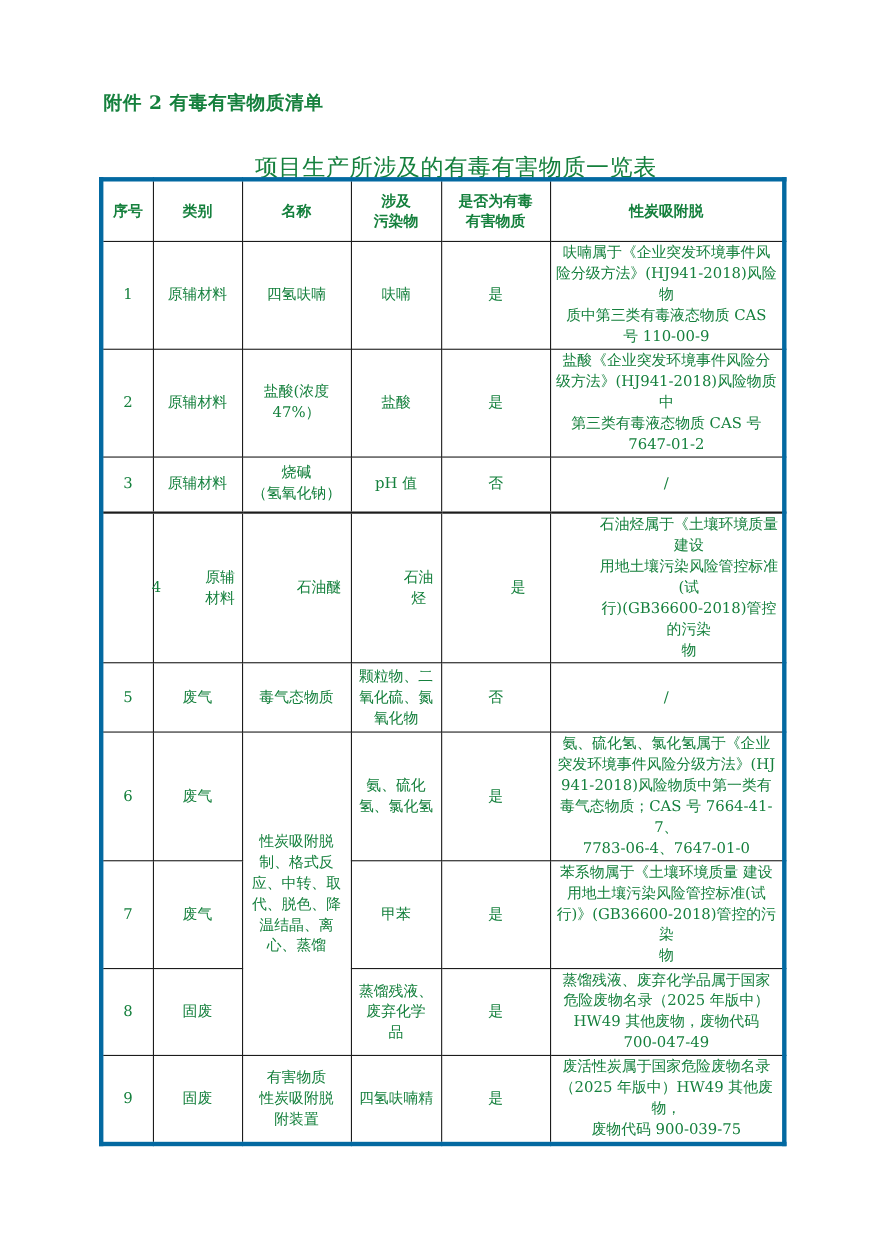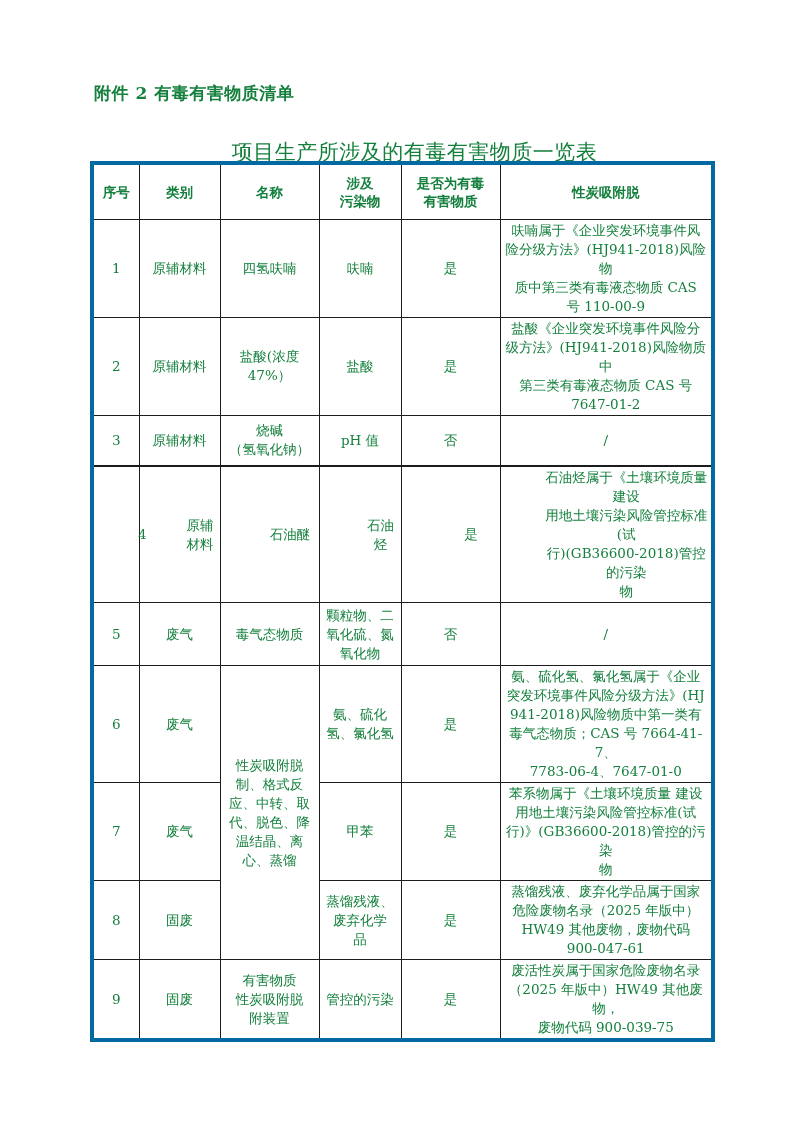--- a/index.html
+++ b/index.html
@@ -182,29 +182,29 @@
       <tr style="height:70px">
         <td>8</td>
         <td>固废</td>
         <td>蒸馏残液、
 废弃化学
 品</td>
         <td>是</td>
         <td class="c-basis">蒸馏残液、废弃化学品属于国家
 危险废物名录（2025 年版中）
 HW49 其他废物，废物代码
-900-047-61</td>
+700-047-49</td>
       </tr>
       <tr style="height:59px">
         <td>9</td>
         <td>固废</td>
         <td>有害物质
 性炭吸附脱
 附装置</td>
-        <td>管控的污染</td>
+        <td>四氢呋喃精</td>
         <td>是</td>
         <td class="c-basis">废活性炭属于国家危险废物名录
 （2025 年版中）HW49 其他废物，
 废物代码 900-039-75</td>
       </tr>
     </tbody>
   </table>
 
 </div>
 

